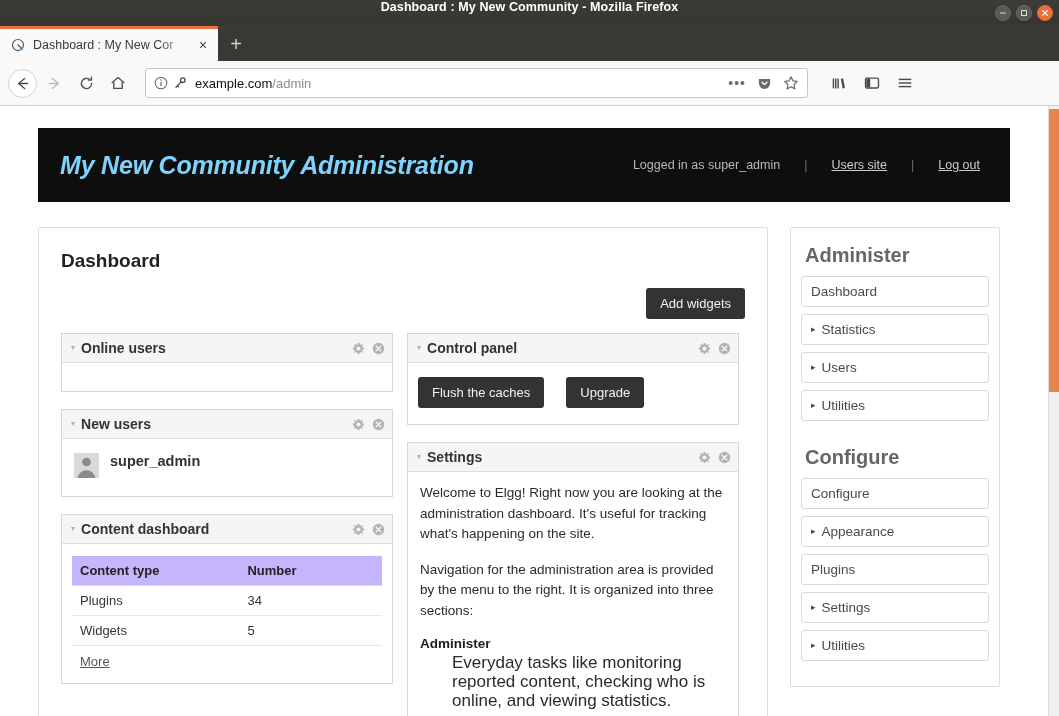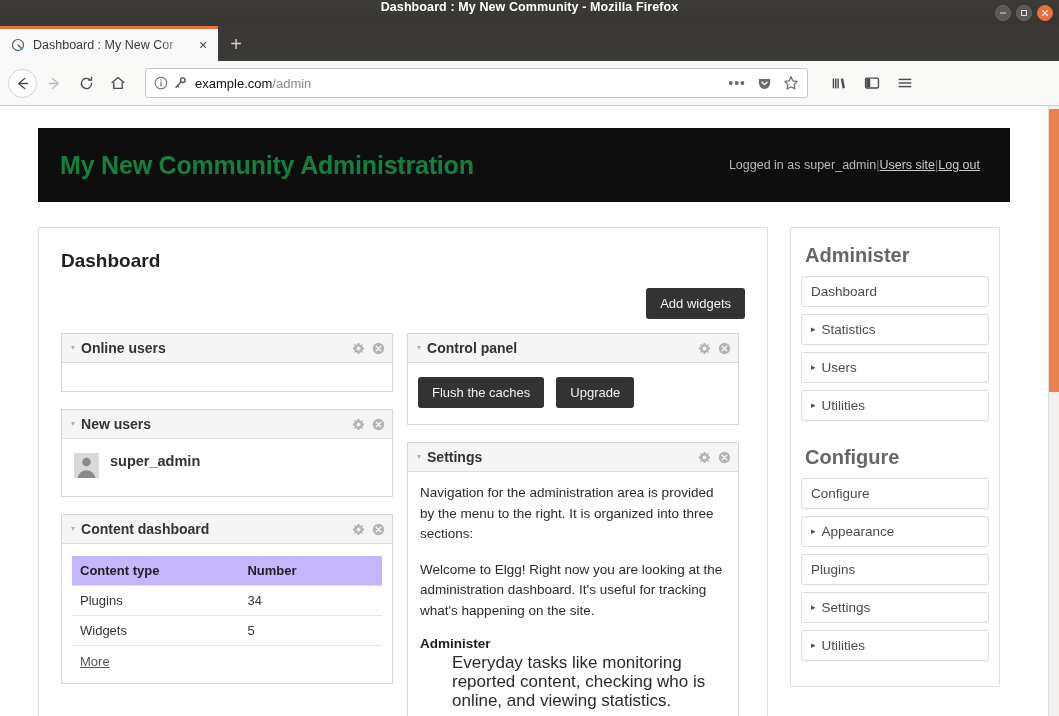--- a/index.html
+++ b/index.html
@@ -181,31 +181,32 @@
   }
   .admin-header {
     background: #0e0e0e;
     height: 74px;
     display: flex;
     align-items: center;
     justify-content: space-between;
     padding: 0 22px;
   }
   .admin-title {
-    color: #15803d;
+    color: #7dd3fc;
     font-size: 25px;
     font-weight: bold;
     letter-spacing: -.2px;
+    font-style: italic;
   }
   .admin-userbar {
     color: #b9b9b9;
     font-size: 12.5px;
     display: flex;
     align-items: center;
-    gap: 0;
+    gap: 24px;
     padding-right: 8px;
   }
   .admin-userbar a { color: #cccccc; text-decoration: underline; }
   .admin-userbar .sep { color: #6e6e6e; }
 
   .body-cols {
     display: flex;
     gap: 22px;
     padding: 25px 0 0 0;
     align-items: flex-start;
@@ -286,21 +287,21 @@
   .user-row { display: flex; gap: 11px; padding: 2px 2px 6px 2px; }
   .avatar {
     width: 25px; height: 25px;
     background: #d9d9d9;
     display: block;
     flex: 0 0 25px;
   }
   .user-name { font-size: 14.5px; font-weight: bold; color: #333; }
 
   
-  .cp-body { padding: 14px 10px 16px 10px; display: flex; gap: 12px; }
+  .cp-body { padding: 14px 10px 16px 10px; display: flex; gap: 22px; }
 
   
   .stats-table { width: 100%; border-collapse: collapse; font-size: 13px; }
   .stats-table th {
     background: #c4b5fd;
     text-align: left;
     font-weight: bold;
     color: #222;
     padding: 7px 8px;
     font-size: 13px;
@@ -612,22 +613,22 @@
                       <path d="M8 1.2 L9.2 1.2 L9.5 3 A5.2 5.2 0 0 1 11 3.6 L12.4 2.4 L13.6 3.6 L12.4 5 A5.2 5.2 0 0 1 13 6.5 L14.8 6.8 L14.8 8 L14.8 9.2 L13 9.5 A5.2 5.2 0 0 1 12.4 11 L13.6 12.4 L12.4 13.6 L11 12.4 A5.2 5.2 0 0 1 9.5 13 L9.2 14.8 L8 14.8 L6.8 14.8 L6.5 13 A5.2 5.2 0 0 1 5 12.4 L3.6 13.6 L2.4 12.4 L3.6 11 A5.2 5.2 0 0 1 3 9.5 L1.2 9.2 L1.2 8 L1.2 6.8 L3 6.5 A5.2 5.2 0 0 1 3.6 5 L2.4 3.6 L3.6 2.4 L5 3.6 A5.2 5.2 0 0 1 6.5 3 L6.8 1.2 Z" fill="#b3b3b3"></path>
                       <circle cx="8" cy="8" r="2.5" fill="#f5f5f5"></circle>
                     </svg>
                     <svg class="icon-close" viewBox="0 0 16 16">
                       <circle cx="8" cy="8" r="7" fill="#b3b3b3"></circle>
                       <path d="M5.2 5.2 L10.8 10.8 M10.8 5.2 L5.2 10.8" stroke="#f5f5f5" stroke-width="1.7" stroke-linecap="round"></path>
                     </svg>
                   </span>
                 </div>
                 <div class="welcome-body">
+                  <p>Welcome to Elgg! Right now you are looking at the administration dashboard. It's useful for tracking what's happening on the site.</p>
                   <p>Navigation for the administration area is provided by the menu to the right. It is organized into three sections:</p>
-                  <p>Welcome to Elgg! Right now you are looking at the administration dashboard. It's useful for tracking what's happening on the site.</p>
                   <div class="dl-term">Administer</div>
                   <div class="dl-desc">Everyday tasks like monitoring reported content, checking who is online, and viewing statistics.</div>
                 </div>
               </div>
 
             </div>
           </div>
         </div>
 
         <div class="col-side">

